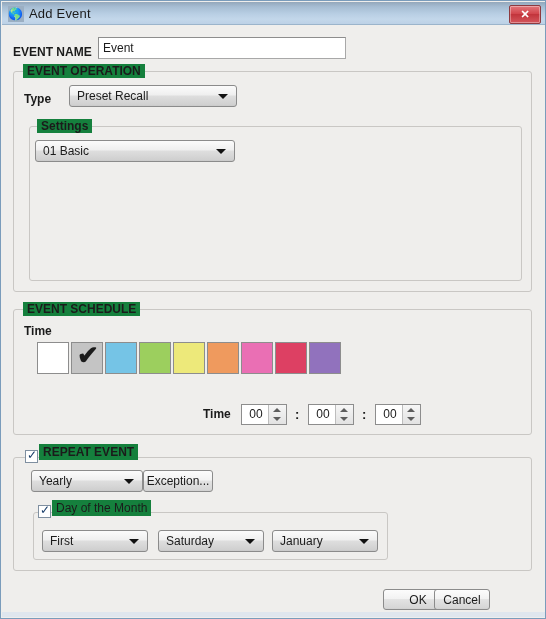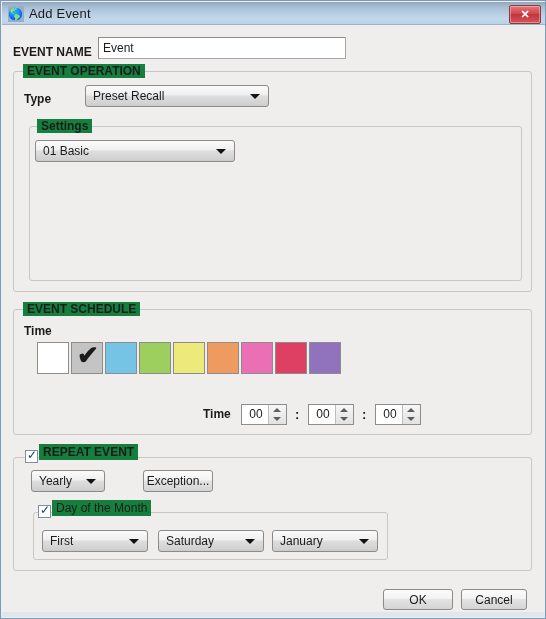--- a/index.html
+++ b/index.html
@@ -262,21 +262,21 @@
     <div id="close-button">✕</div>
   </div>
 
   <div class="label label-bold" style="left:12px; top:40px; line-height:22px;">EVENT NAME</div>
   <input class="textfield" style="left: 97px; top: 36px; width: 248px;" value="Event">
 
   <div class="groupbox" style="left:12px; top:70px; width:519px; height:221px;"></div>
   <div class="group-title" style="left:22px; top:63px;">EVENT OPERATION</div>
 
   <div class="label label-bold" style="left:23px; top:87px; line-height:22px;">Type</div>
-  <div class="combo" style="left:84px; top:84px; width:184px;">
+  <div class="combo" style="left:68px; top:84px; width:168px;">
     <span class="combo-text">Preset Recall</span>
     <span class="combo-arrow"></span>
   </div>
 
   <div class="groupbox" style="left:28px; top:125px; width:493px; height:155px;"></div>
   <div class="group-title" style="left:36px; top:118px;">Settings</div>
   <div class="combo" style="left:34px; top:139px; width:200px;">
     <span class="combo-text">01 Basic</span>
     <span class="combo-arrow"></span>
   </div>
@@ -322,21 +322,21 @@
       <span class="spin-down"></span>
     </span>
   </div>
 
   <div class="groupbox" style="left:12px; top:456px; width:519px; height:114px;"></div>
   <div class="checkbox" style="left:24px; top:449px;">
     <span class="tick">✓</span>
   </div>
   <div class="group-title" style="left:38px; top:443px; line-height:16px;">REPEAT EVENT</div>
 
-  <div class="combo" style="left:30px; top:469px; width:74px;">
+  <div class="combo" style="left:30px; top:469px; width:112px;">
     <span class="combo-text">Yearly</span>
     <span class="combo-arrow"></span>
   </div>
   <div class="pushbutton" style="left:142px; top:469px; width:70px;">Exception...</div>
 
   <div class="groupbox" style="left:32px; top:511px; width:355px; height:48px;"></div>
   <div class="checkbox" style="left:37px; top:504px;">
     <span class="tick">✓</span>
   </div>
   <div class="group-title" style="left:51px; top:499px; font-weight:normal; line-height:16px;">Day of the Month</div>
@@ -348,16 +348,16 @@
   <div class="combo" style="left:157px; top:529px; width:106px;">
     <span class="combo-text">Saturday</span>
     <span class="combo-arrow"></span>
   </div>
   <div class="combo" style="left:271px; top:529px; width:106px;">
     <span class="combo-text">January</span>
     <span class="combo-arrow"></span>
   </div>
 
   <div class="pushbutton" style="left:382px; top:588px; width:70px; height:21px;">OK</div>
-  <div class="pushbutton" style="left:460px; top:588px; width:66px; height:21px;">Cancel</div>
+  <div class="pushbutton" style="left:433px; top:588px; width:56px; height:21px;">Cancel</div>
 
   <div id="bottom-strip"></div>
 </div>
 
 </body></html>

